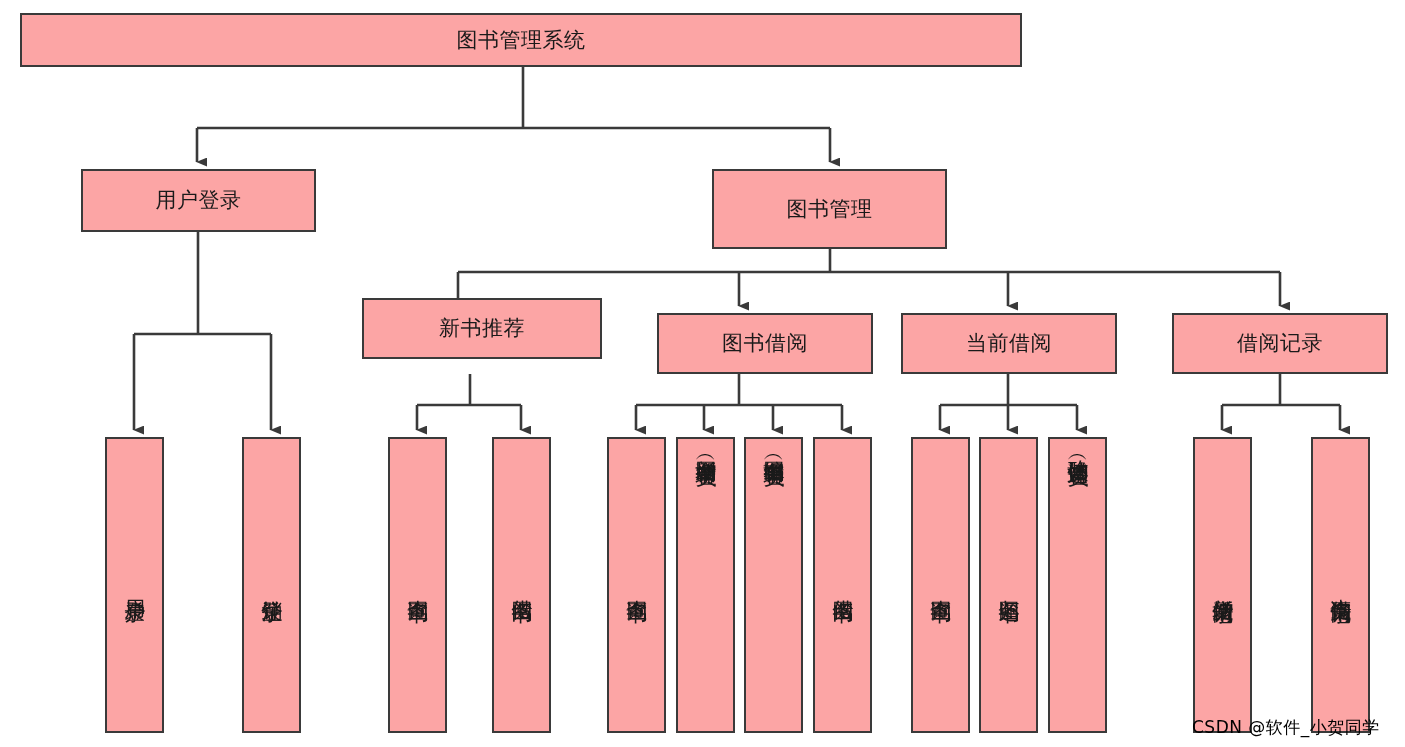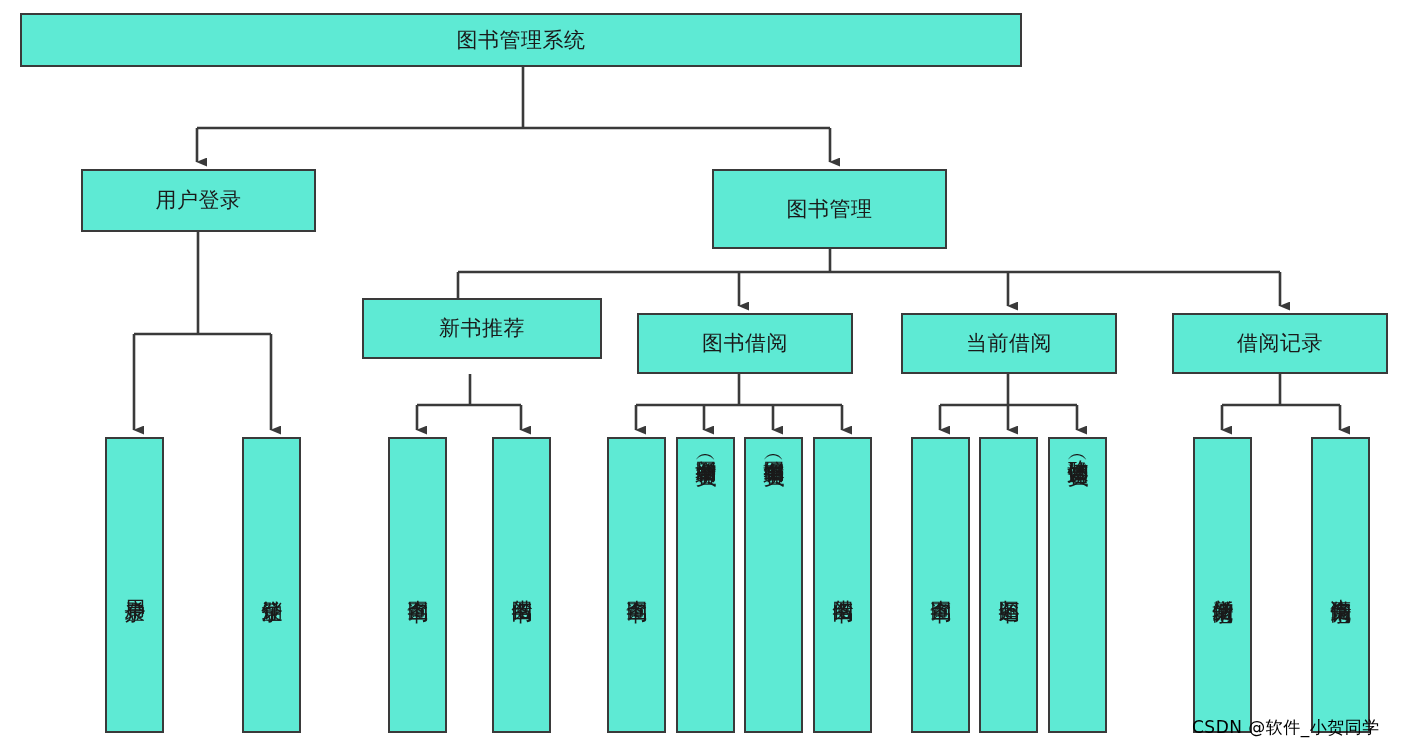--- a/index.html
+++ b/index.html
@@ -20,21 +20,21 @@
   #wires {
     position: absolute;
     left: 0;
     top: 0;
     width: 1405px;
     height: 747px;
   }
   .node {
     position: absolute;
     box-sizing: border-box;
-    background: #5eead4;
+    background: #fca5a5;
     border: 2px solid #3a3a3a;
     display: flex;
     align-items: center;
     justify-content: center;
     z-index: 2;
   }
   .node .lbl {
     color: #1a1a1a;
     line-height: 1.18;
     text-align: center;
@@ -130,21 +130,21 @@
   <div class="node horiz" style="left:81px; top:169px; width:235px; height:63px;">
     <span class="lbl">用户登录</span>
   </div>
   <div class="node horiz" style="left:712px; top:169px; width:235px; height:80px;">
     <span class="lbl">图书管理</span>
   </div>
 
   <div class="node horiz" style="left:362px; top:298px; width:240px; height:61px;">
     <span class="lbl">新书推荐</span>
   </div>
-  <div class="node horiz" style="left:637px; top:313px; width:216px; height:61px;">
+  <div class="node horiz" style="left:657px; top:313px; width:216px; height:61px;">
     <span class="lbl">图书借阅</span>
   </div>
   <div class="node horiz" style="left:1172px; top:313px; width:216px; height:61px;">
     <span class="lbl">借阅记录</span>
   </div>
   <div class="node horiz" style="left:901px; top:313px; width:216px; height:61px;">
     <span class="lbl">当前借阅</span>
   </div>
 
   <div class="node vert centered" style="left:105px; top:437px; width:59px; height:296px;">

